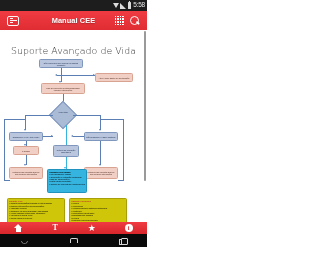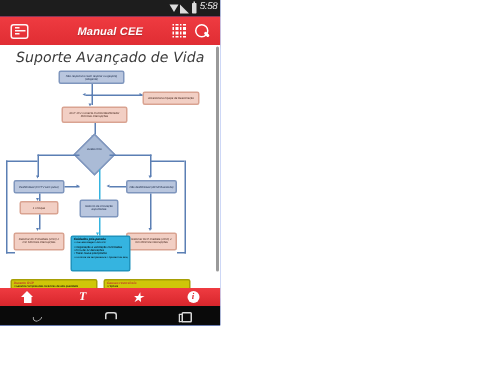--- a/index.html
+++ b/index.html
@@ -2,21 +2,21 @@
 <html><head>
 <meta charset="utf-8">
 <style>
   * { box-sizing: border-box; margin: 0; padding: 0; }
   html, body {
     width: 147px; height: 261px;
     font-family: "Liberation Sans", sans-serif;
     background: #ffffff;
     overflow: hidden;
   }
-  #app { position: relative; width: 147px; height: 217px; overflow: hidden; background:#1d4ed8;font-style:italic; }
+  #app { position: relative; width: 147px; height: 247px; overflow: hidden; background:#e5e5e5; }
 
   
   .statusbar {
     height: 11px; background: #1d1d1d; display: flex;
     align-items: center; justify-content: flex-end;
     padding-right: 2px; gap: 2px;
   }
   .sb-icons { display:flex; align-items:center; gap:1.5px; }
   .ico-wifi {
     width:0; height:0; border-left:3.5px solid transparent;
@@ -67,21 +67,21 @@
     background:#fff; transform:rotate(45deg); border-radius:1px;
   }
 
   
   .content {
     position:absolute; top:30px; left:0; right:0; bottom:18px;
     background:#fff; overflow:hidden;
   }
   .page-title {
     text-align:center; font-size:9.4px; color:#3a3a3a;
-    padding-top:3px; padding-bottom:3px; letter-spacing:.05px;
+    padding-top:15px; padding-bottom:3px; letter-spacing:.05px;
     font-family:"DejaVu Sans", sans-serif; font-weight:300;
   }
   .chart { position:relative; width:134px; height:193px; margin-left:1px; }
 
   
   .node {
     position:absolute; border-radius:1.5px; overflow:hidden;
     display:flex; align-items:center; justify-content:center;
     text-align:center; line-height:1.05;
   }

